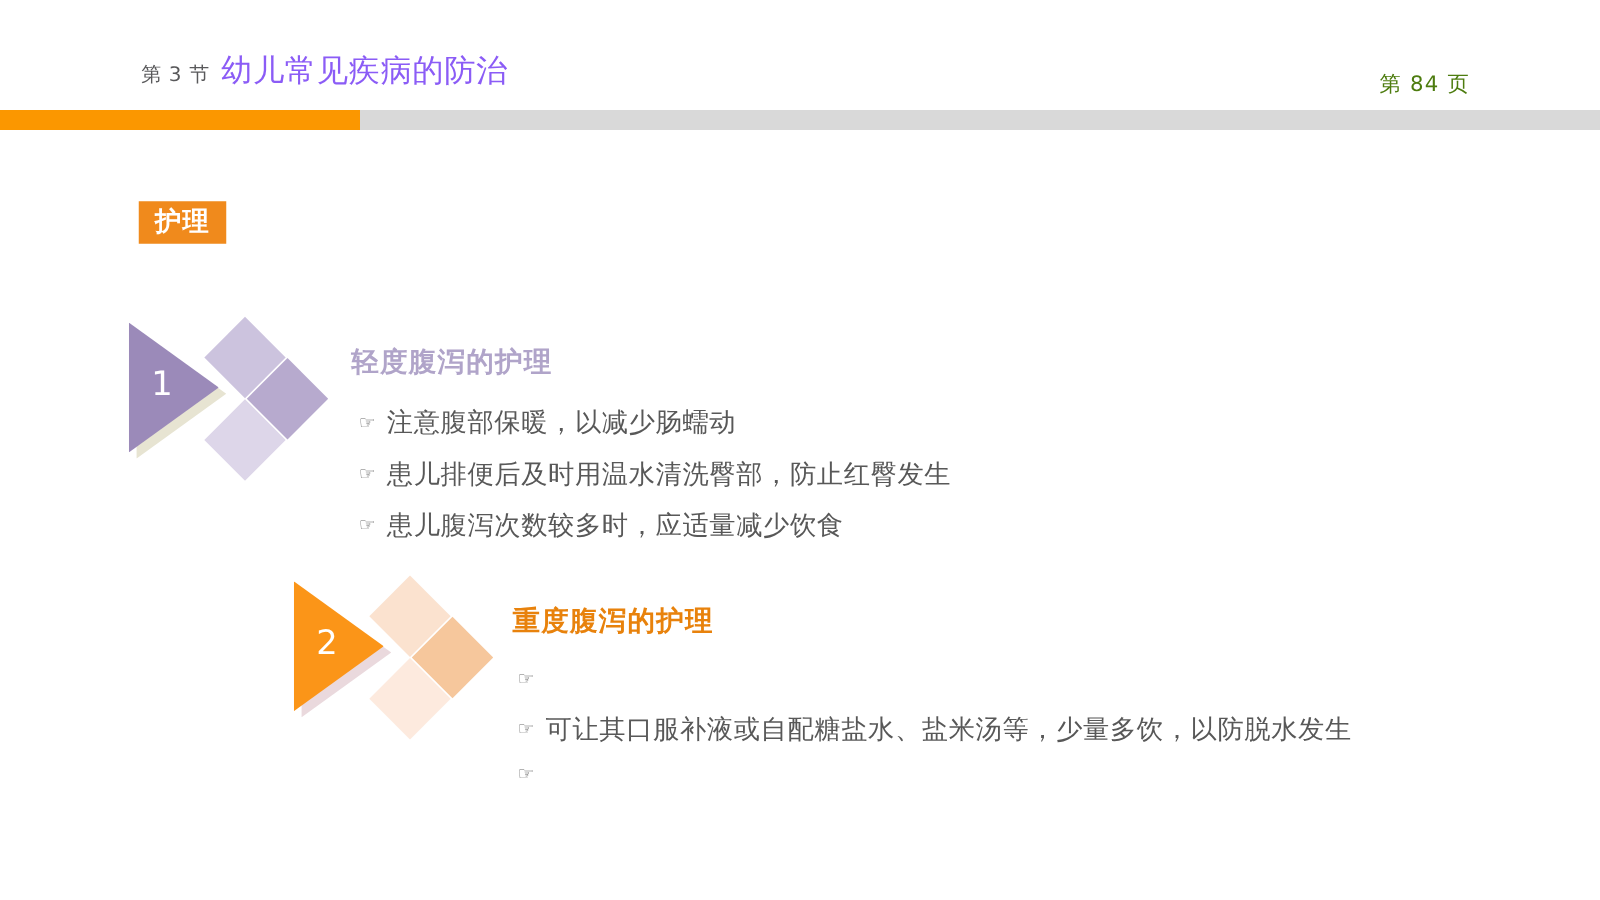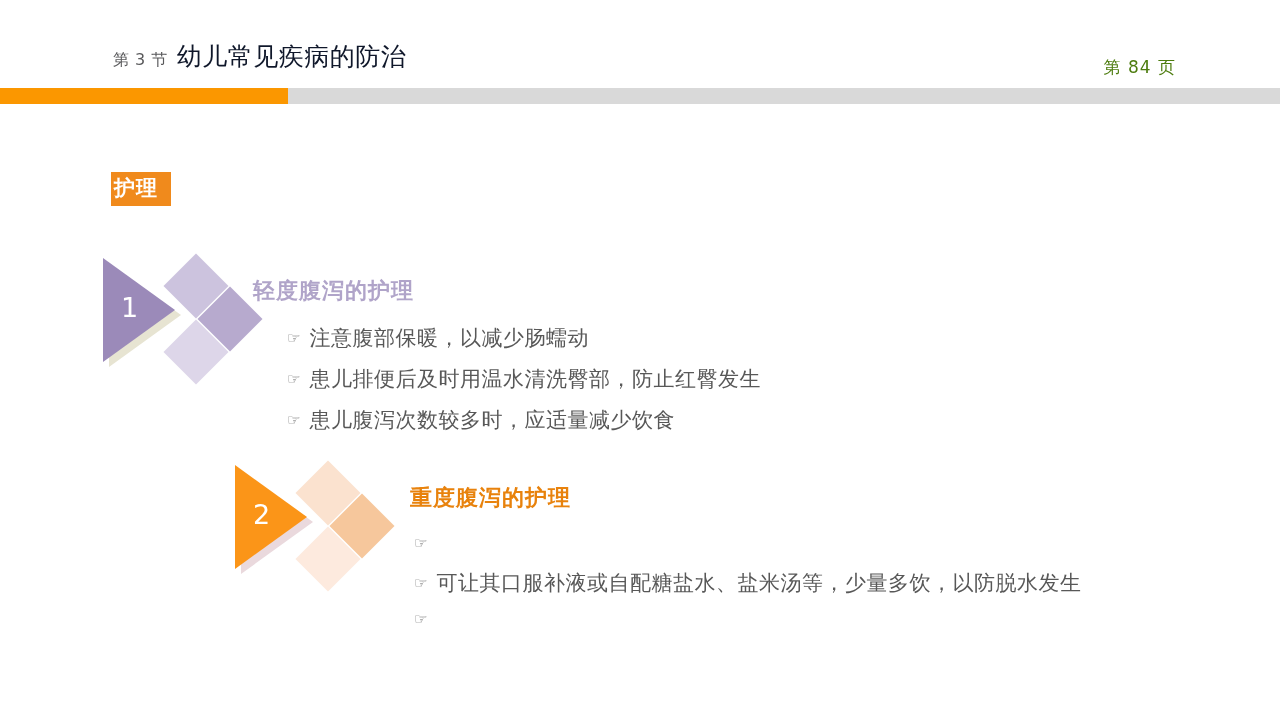--- a/index.html
+++ b/index.html
@@ -30,21 +30,21 @@
     align-items: baseline;
     white-space: nowrap;
   }
   .header-section-no {
     font-size: 16px;
     color: #59595b;
     letter-spacing: 0.5px;
   }
   .header-title-main {
     font-size: 25px;
-    color: #0f172a;
+    color: #8b5cf6;
     margin-left: 9px;
     letter-spacing: 0.5px;
   }
   .page-number {
     position: absolute;
     right: 36px;
     top: 56px;
     font-size: 17px;
     color: #4d7c0f;
     letter-spacing: 1px;
@@ -71,27 +71,27 @@
     left: 288px; top: 0;
     width: 992px;
     height: 16px;
     background: #d9d9d9;
   }
 
   
   .topic-tag {
     position: absolute;
     left: 111px;
-    top: 172px;
+    top: 161px;
     background: #f08a1c;
     color: #ffffff;
     font-size: 21px;
     font-weight: bold;
     letter-spacing: 1px;
-    padding: 6px 13px 7px 3px;
+    padding: 6px 13px 7px 13px;
     line-height: 1;
   }
 
   
   .cluster {
     position: absolute;
     width: 210px;
     height: 120px;
   }
   .cluster-shadow {
@@ -141,21 +141,21 @@
 
   
   .sec-heading {
     position: absolute;
     font-size: 22px;
     font-weight: bold;
     letter-spacing: 1px;
     white-space: nowrap;
     line-height: 1;
   }
-  .sec1 .sec-heading { color: #b0a4c9; }
+  .sec1 .sec-heading { color: #b0a4c9; margin-left: 28px; }
   .sec2 .sec-heading { color: #e8820c; }
 
   
   .bullet-list {
     position: absolute;
     list-style: none;
     margin: 0;
     padding: 0;
   }
   .bullet-item {

